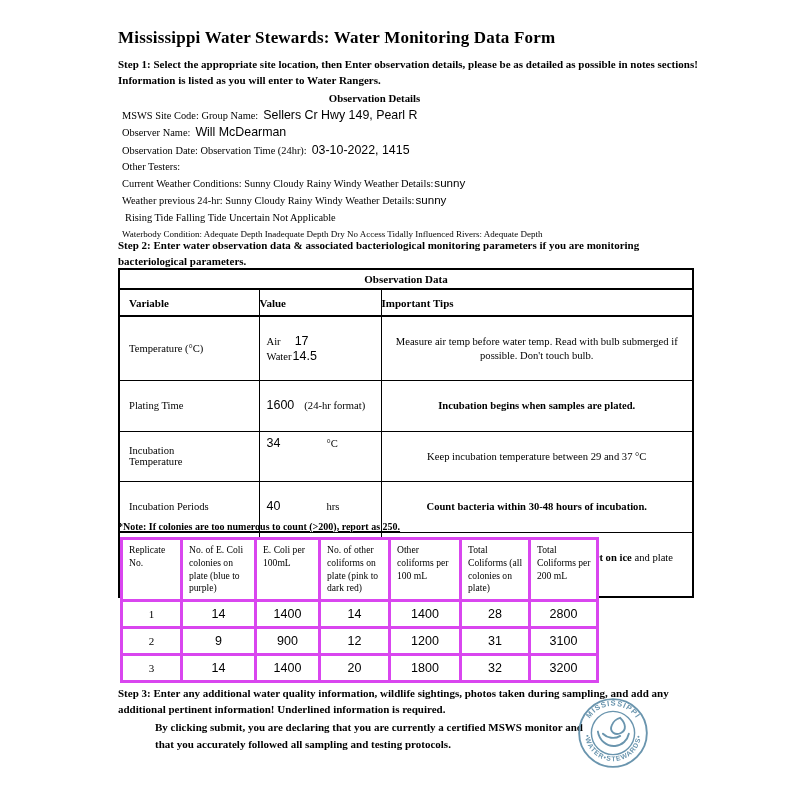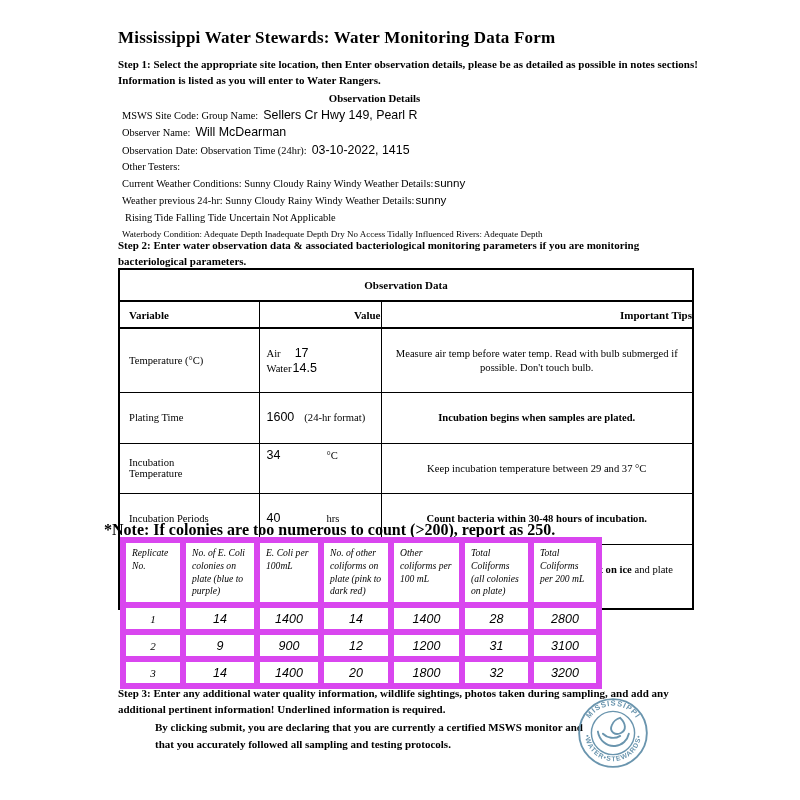--- a/index.html
+++ b/index.html
@@ -23,44 +23,44 @@
   .od-heading { width:505px; text-align:center; font-weight:bold; font-size:10.8px; margin-bottom:3px; }
   .od-line { font-size:10.4px; line-height:16.3px; white-space:nowrap; }
   .od-line .val { font-family:"Liberation Sans", sans-serif; font-size:12.4px; margin-left:5px; }
   .od-line.nogap .val { margin-left:1px; font-size:11.6px; }
   .od-line.small { font-size:9px; }
   .od-line.indent { padding-left:3px; }
 
   table { border-collapse:collapse; table-layout:fixed; background:#fff; }
   .obs-table { position:absolute; left:118px; top:268px; width:574px; border:2px solid #000; }
   .obs-table td { border:1px solid #000; vertical-align:middle; }
-  .obs-title-row td { border-bottom:2px solid #000; text-align:center; font-weight:bold; font-size:11px; height:32px; }
+  .obs-title-row td { border-bottom:2px solid #000; text-align:center; font-weight:bold; font-size:11px; height:20px; }
   .obs-head-row td { border-bottom:2px solid #000; font-weight:bold; font-size:11px; height:27px; }
   .obs-head-row td.h-var { padding-left:9px; }
-  .obs-head-row td.h-val, .obs-head-row td.h-tips { text-align:right; }
+  .obs-head-row td.h-val, .obs-head-row td.h-tips { text-align:left; }
   .var-cell { font-size:10.6px; padding-left:9px; }
   .var-narrow span { display:inline-block; max-width:78px; }
   .tips-cell { font-size:10.6px; text-align:center; line-height:13.5px; padding:18px 6px; }
   .val-cell { font-family:"Liberation Sans", sans-serif; font-size:12.5px; padding-left:7px; }
   .val-cell .unit { font-family:"Liberation Serif", serif; font-size:10.6px; }
   .vrow { display:flex; align-items:baseline; line-height:15px; }
   .vrow .unit { }
   .vrow .num { }
   .val-center { text-align:center; padding-left:0; font-size:13px; }
   .checkline { display:flex; align-items:center; }
   .checkbox { width:16px; height:16px; border:1.6px solid #000; display:inline-flex;
               align-items:center; justify-content:center; background:#fff; flex:0 0 auto; }
   .checkbox.checked { border-width:2.2px; }
   .checkbox .mark { font-size:14px; font-weight:bold; line-height:1; transform:translateY(-1px); }
   .cb-label { font-family:"Liberation Serif", serif; font-size:11px; margin:0 6px 0 2px; }
 
-  .note-line { position:absolute; left:104px; top:521px; font-weight:bold; font-size:16px; }
+  .note-line { position:absolute; left:118px; top:521px; font-weight:bold; font-size:10px; text-decoration:underline; }
 
   .rep-table { position:absolute; left:120px; top:537px; width:476px; border:2px solid #000; }
-  .rep-table td { border:6px solid #d946ef;font-style:italic; }
+  .rep-table td { border:3px solid #d946ef; }
   .rep-head td { vertical-align:top; font-size:9.6px; line-height:12.8px; padding:4px 3px 4px 6px; height:62px; border-bottom:2px solid #000; }
   .rep-row td { text-align:center; font-family:"Liberation Sans", sans-serif; font-size:12.5px; height:27px; }
   .rep-row td.first { font-family:"Liberation Serif", serif; font-size:11px; }
 
   .submit-note { position:absolute; left:155px; top:719px; width:447px; font-weight:bold; font-size:11px; line-height:16.5px; }
 
   .logo { position:absolute; left:577px; top:697px; width:72px; height:72px; }
   .logo svg { width:100%; height:100%; }
 </style>
 </head>

